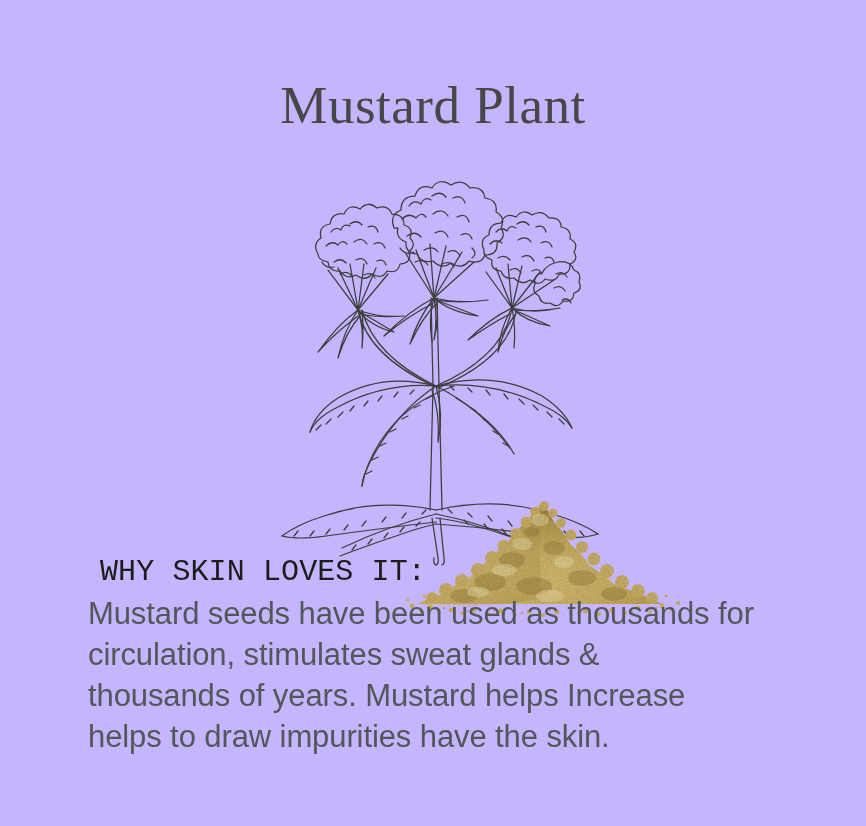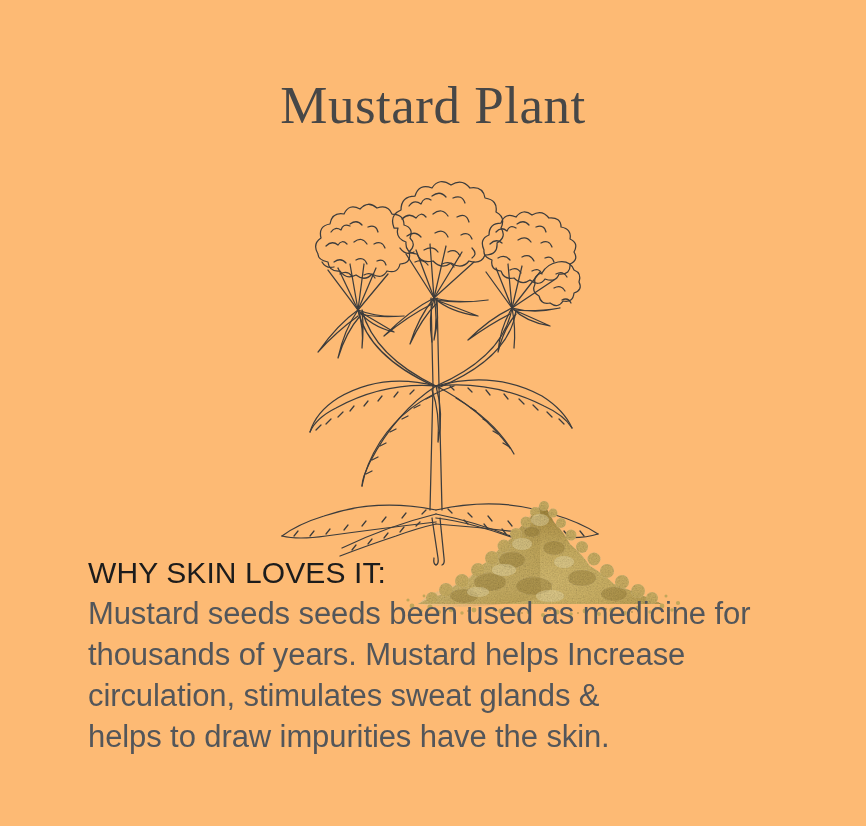--- a/index.html
+++ b/index.html
@@ -8,21 +8,21 @@
     background: #ffffff;
   }
   body {
     font-family: "Liberation Sans", sans-serif;
     -webkit-font-smoothing: antialiased;
   }
   #page {
     position: relative;
     width: 866px;
     height: 826px;
-    background: #fdba74;
+    background: #c4b5fd;
     overflow: hidden;
   }
 
   
   #title {
     position: absolute;
     top: 74px;
     left: 0;
     width: 866px;
     text-align: center;
@@ -56,27 +56,28 @@
   #powder svg { display: block; }
 
   
   #copy {
     position: absolute;
     left: 88px;
     top: 552px;
     width: 740px;
   }
   #why-heading {
-    font-family: Liberation Sans, sans-serif;
+    font-family: Liberation Mono, monospace;
     font-size: 30px;
     line-height: 41px;
     font-weight: 400;
     color: #1c1c1c;
     letter-spacing: 0.1px;
     white-space: nowrap;
+    margin-left: 12px;
   }
   .body-line {
     font-family: "Liberation Sans", sans-serif;
     font-size: 31px;
     line-height: 41px;
     font-weight: 400;
     color: #53565a;
     letter-spacing: -0.1px;
     white-space: nowrap;
   }
@@ -393,19 +394,19 @@
         <circle cx="174" cy="127" r="1"></circle>
         <circle cx="202" cy="123" r="1.2"></circle>
         <circle cx="228" cy="126" r="1"></circle>
         <circle cx="252" cy="122" r="1.2"></circle>
       </g>
     </svg>
   </div>
 
   <div id="copy">
     <div id="why-heading">WHY SKIN LOVES IT:</div>
-    <div class="body-line">Mustard seeds seeds been used as medicine for</div>
+    <div class="body-line">Mustard seeds have been used as thousands for</div>
+    <div class="body-line">circulation, stimulates sweat glands &amp;</div>
     <div class="body-line">thousands of years. Mustard helps Increase</div>
-    <div class="body-line">circulation, stimulates sweat glands &amp;</div>
     <div class="body-line">helps to draw impurities have the skin.</div>
   </div>
 
 </div>
 
 </body></html>

